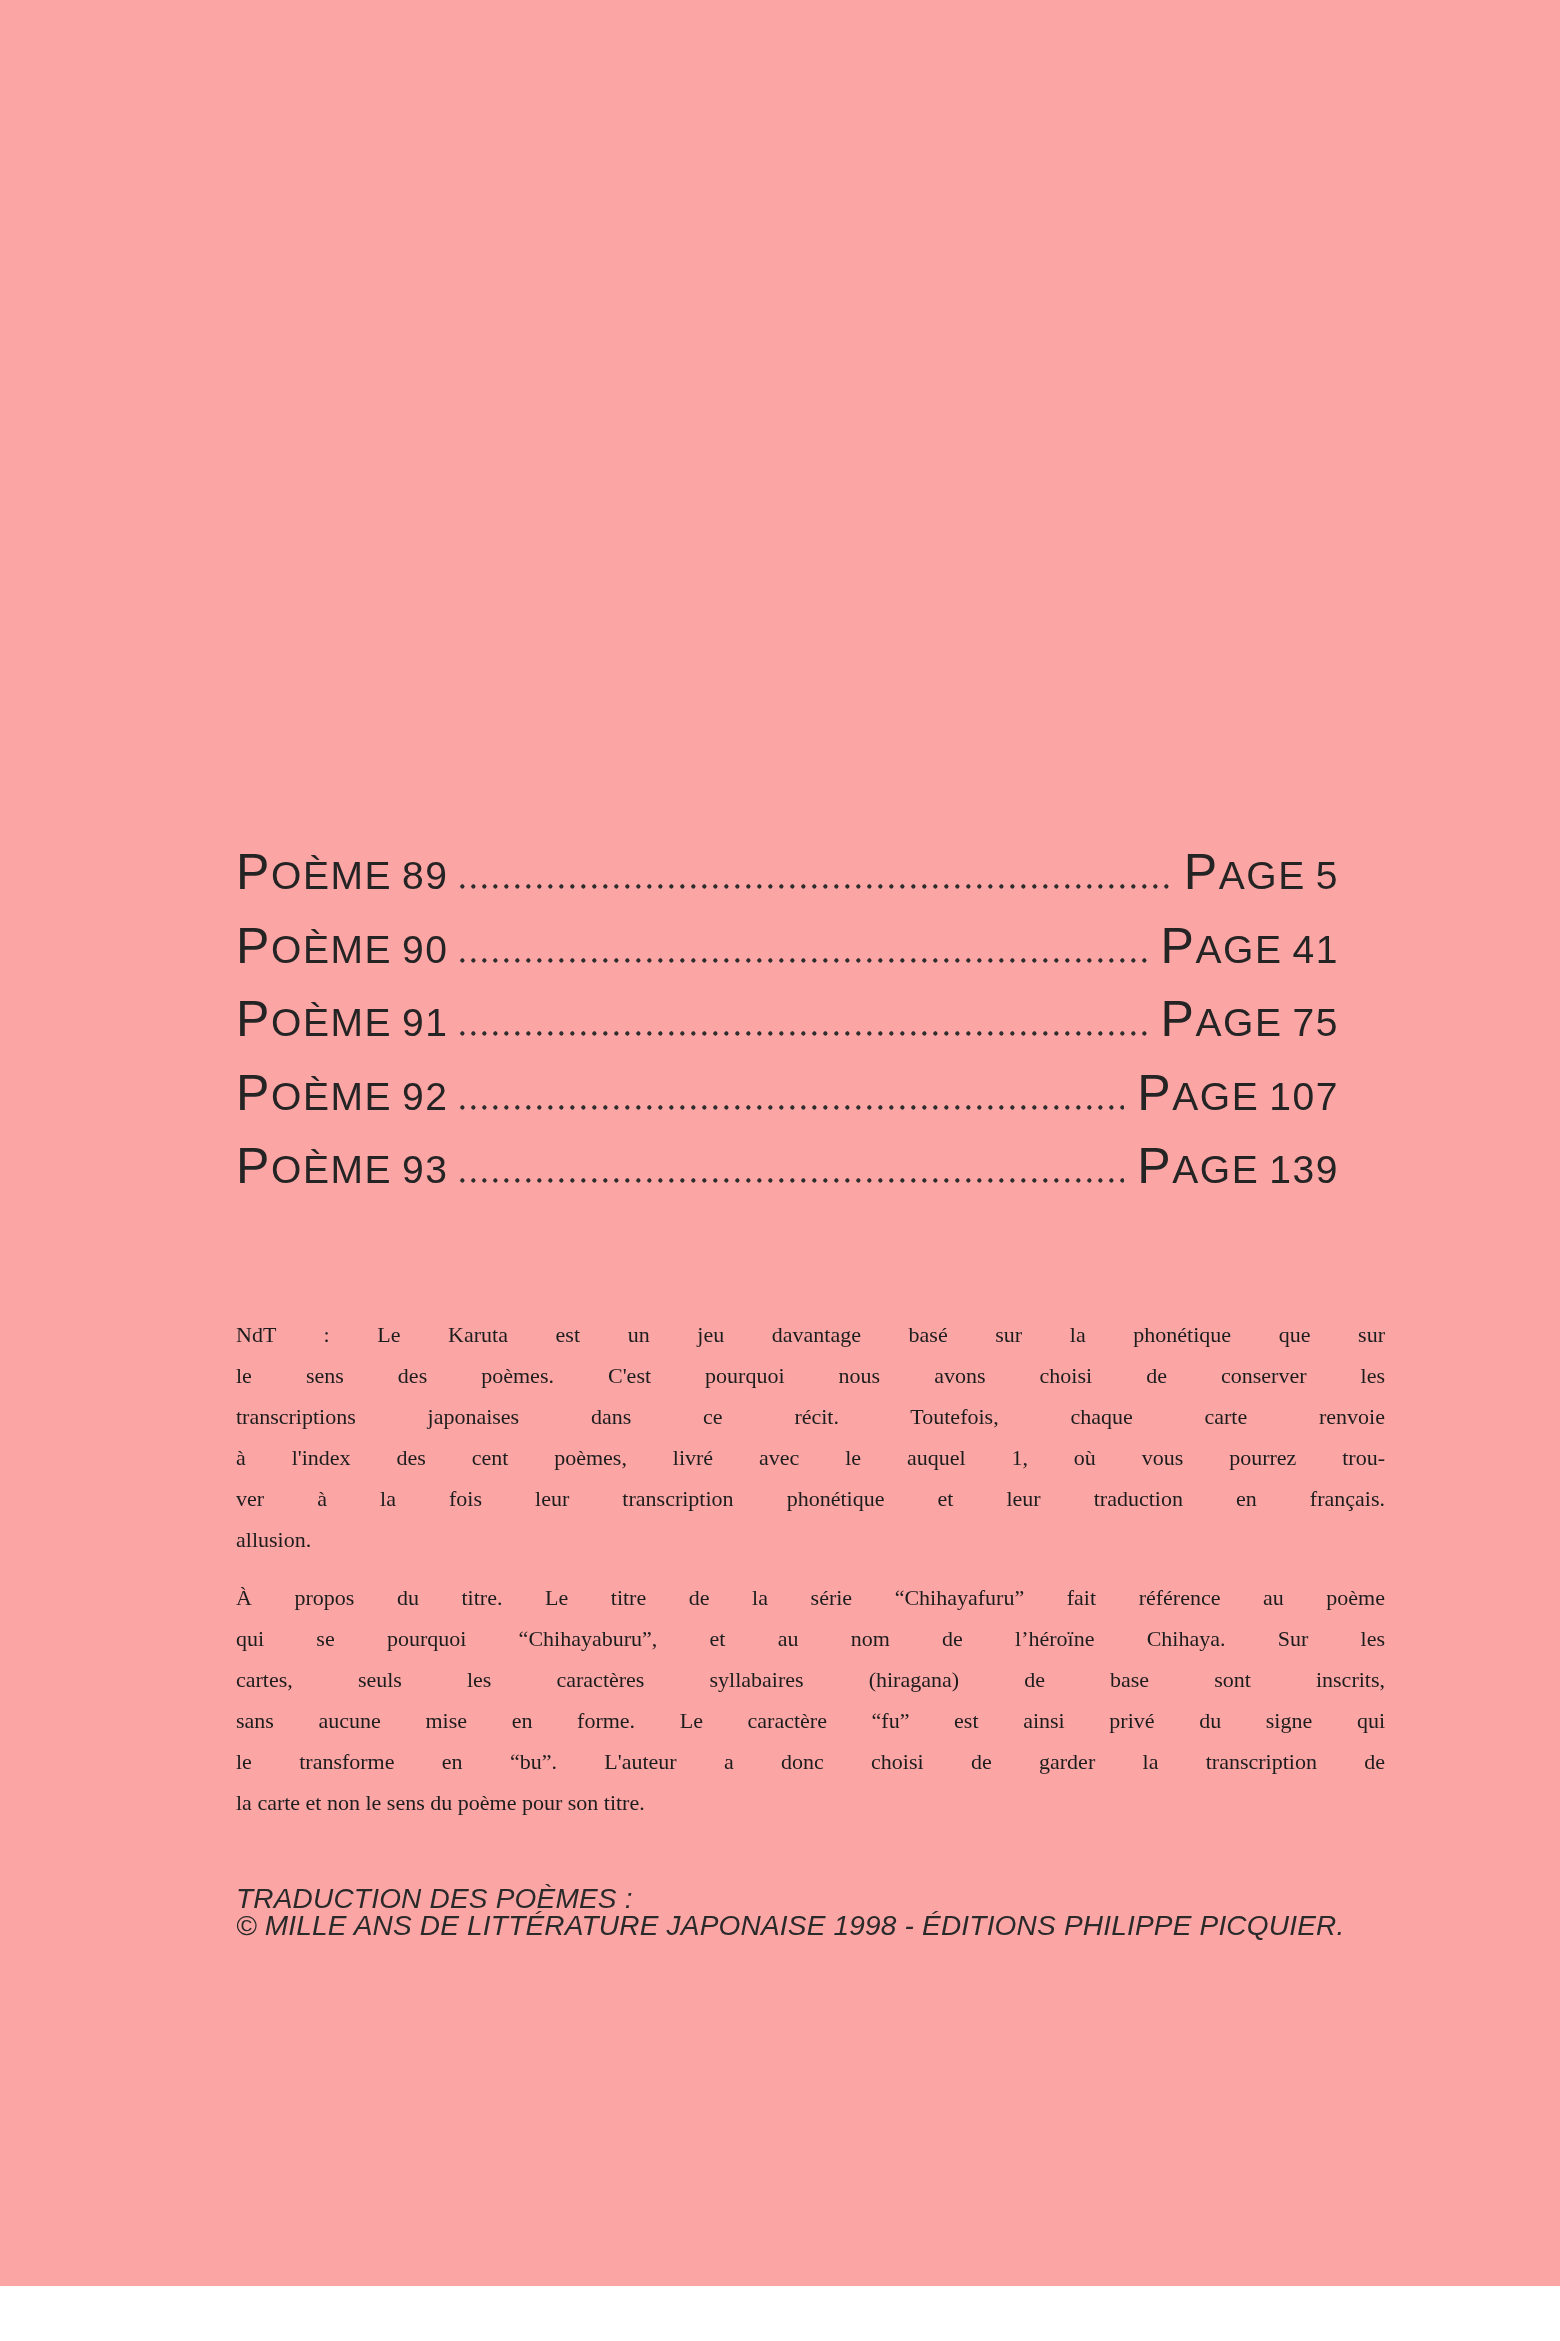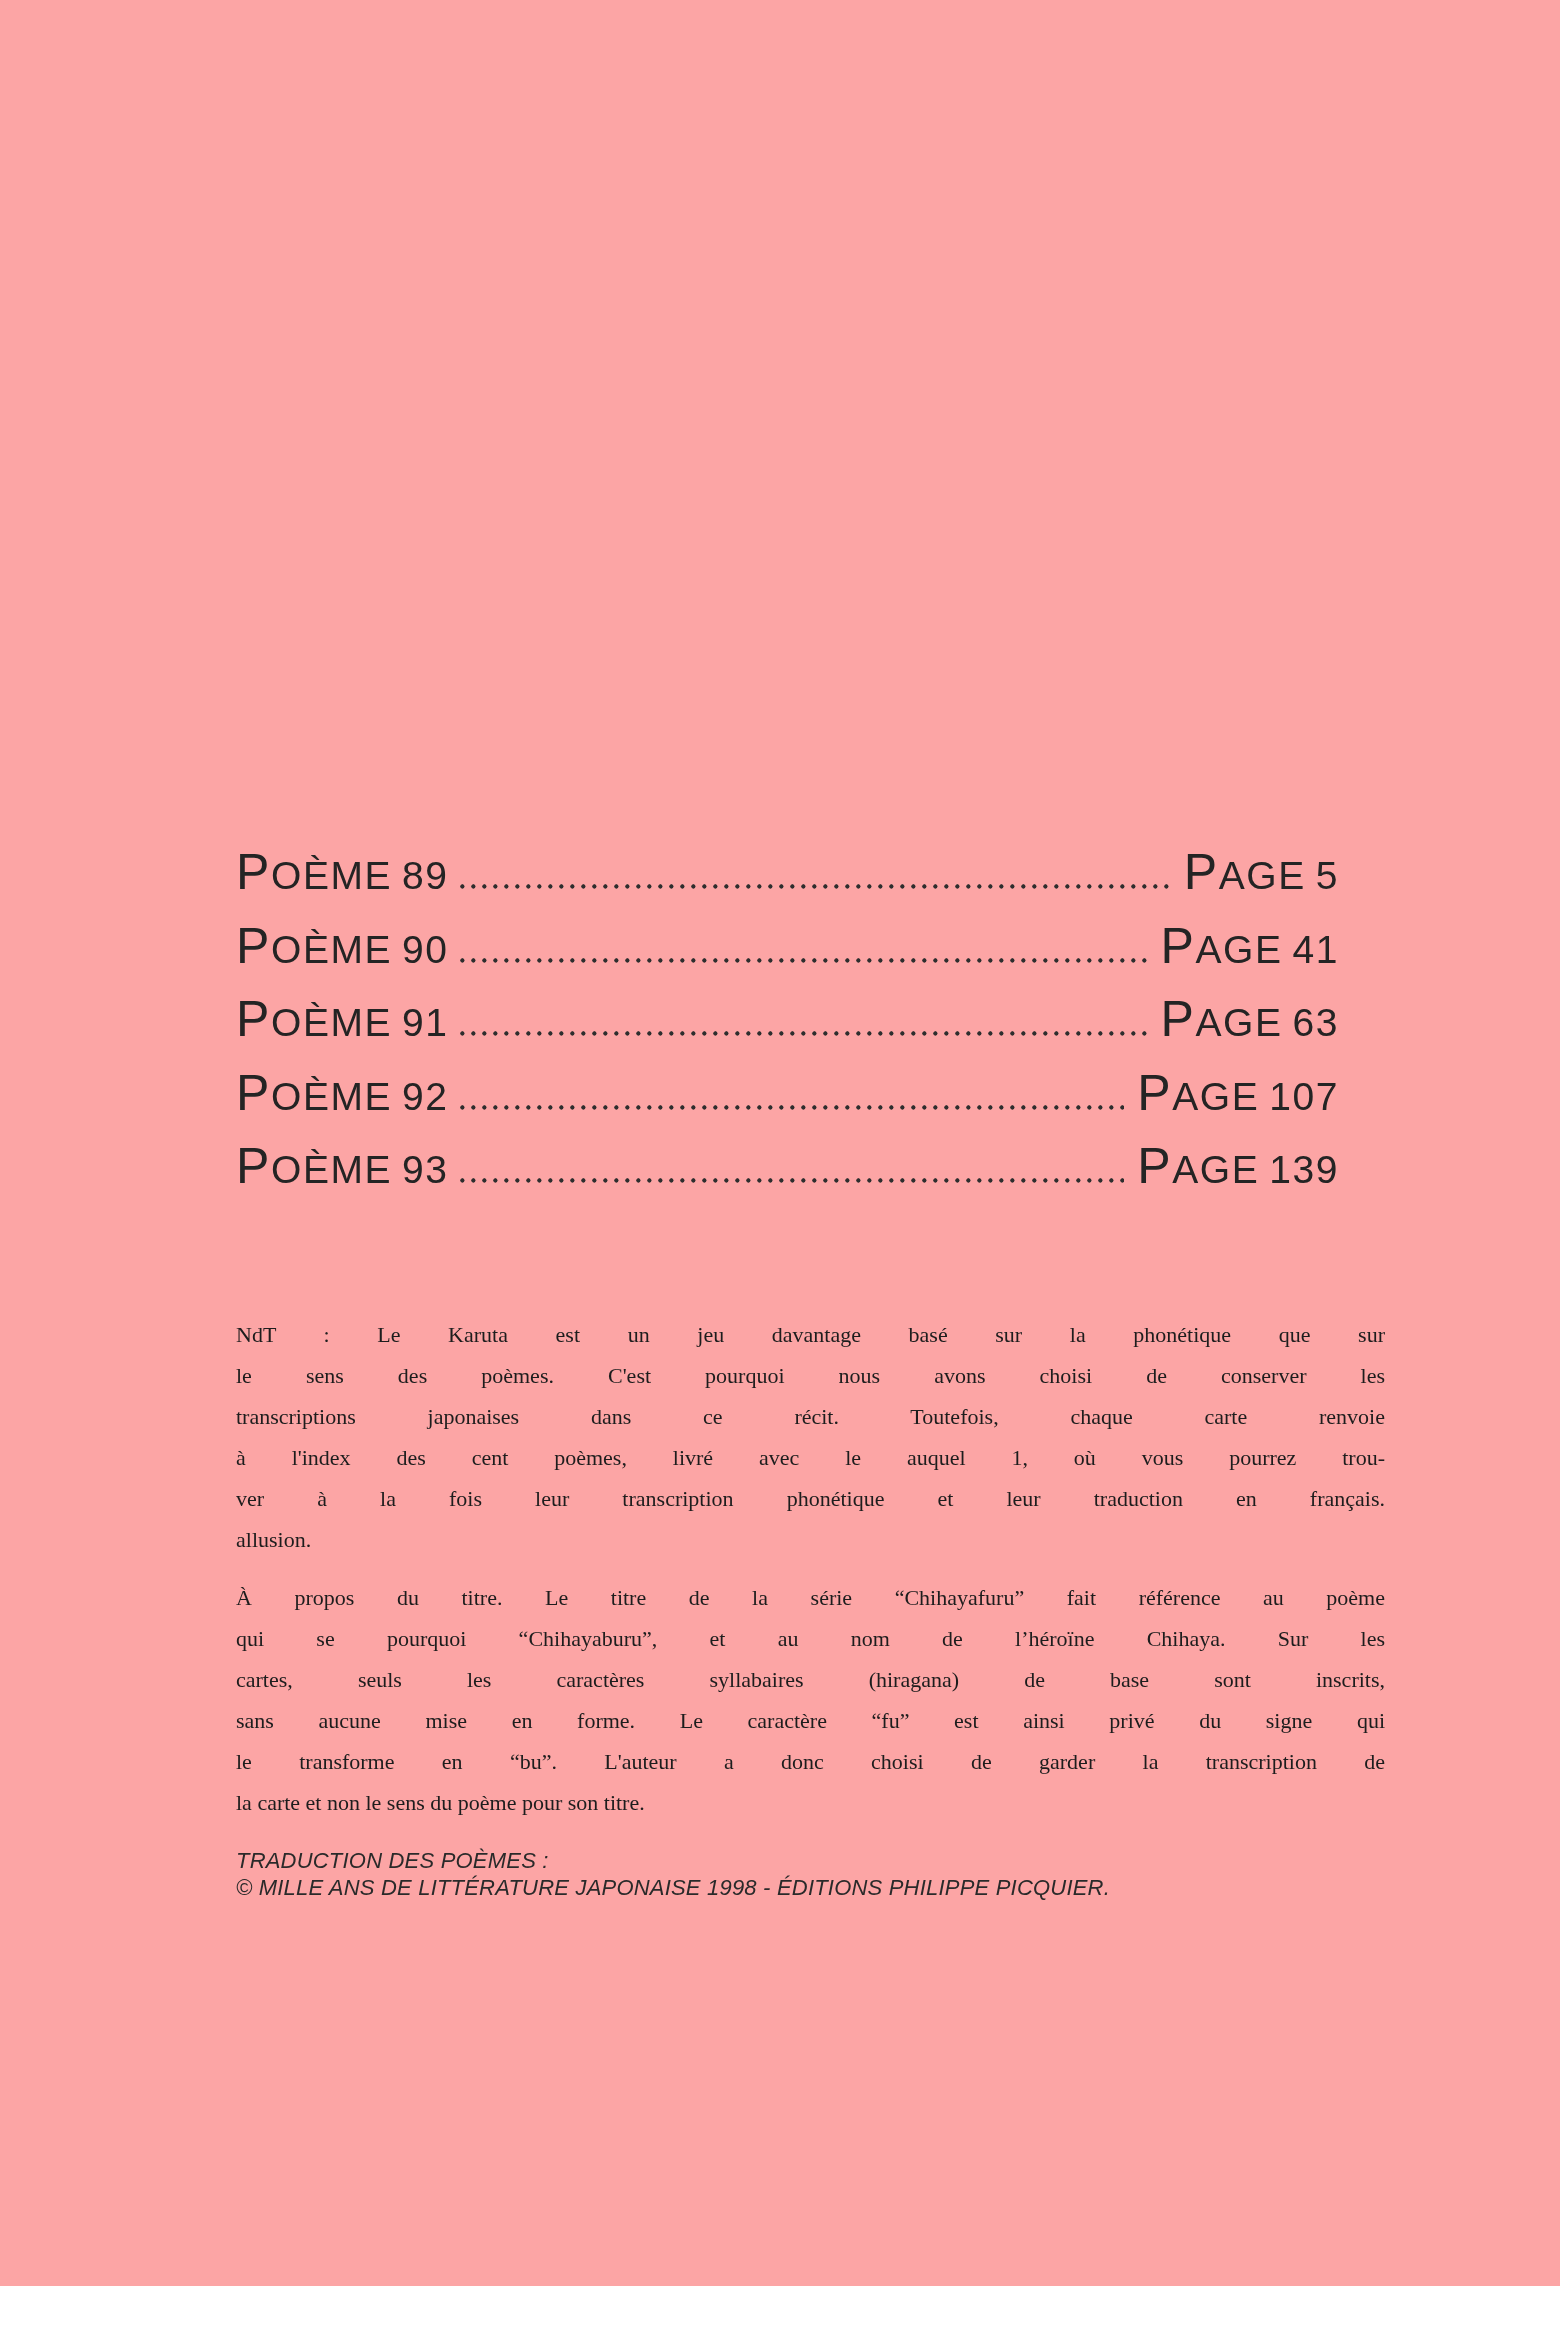--- a/index.html
+++ b/index.html
@@ -72,24 +72,24 @@
     text-align: left;
     text-align-last: left;
   }
   .pastille-svg {
     vertical-align: -7.3px;
     margin: 0 1.6px;
   }
 
   
   .credits {
-    margin-top: 24px;
+    margin-top: 62px;
     font-family: "Liberation Sans", sans-serif;
     font-style: italic;
-    font-size: 22px;
+    font-size: 28px;
     line-height: 27px;
     letter-spacing: 0.2px;
     color: #2a2a2a;
   }
 </style>
 </head>
 <body>
 
 <div class="page">
   <div class="content">
@@ -104,21 +104,21 @@
 
       <div class="toc-row">
         <span><span class="sc">Poème</span><span class="toc-num">90</span></span>
         <span class="leader"></span>
         <span class="toc-page"><span class="sc">Page</span><span class="toc-num">41</span></span>
       </div>
 
       <div class="toc-row">
         <span><span class="sc">Poème</span><span class="toc-num">91</span></span>
         <span class="leader"></span>
-        <span class="toc-page"><span class="sc">Page</span><span class="toc-num">63</span></span>
+        <span class="toc-page"><span class="sc">Page</span><span class="toc-num">75</span></span>
       </div>
 
       <div class="toc-row">
         <span><span class="sc">Poème</span><span class="toc-num">92</span></span>
         <span class="leader"></span>
         <span class="toc-page"><span class="sc">Page</span><span class="toc-num">107</span></span>
       </div>
 
       <div class="toc-row">
         <span><span class="sc">Poème</span><span class="toc-num">93</span></span>

